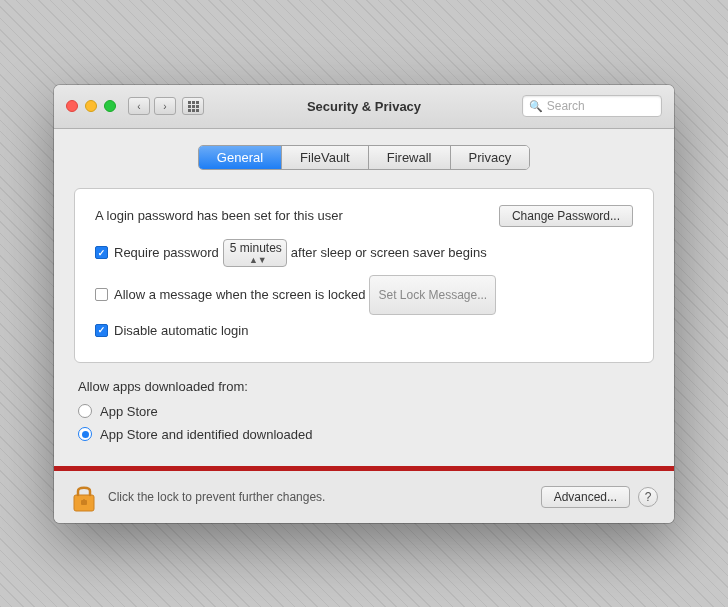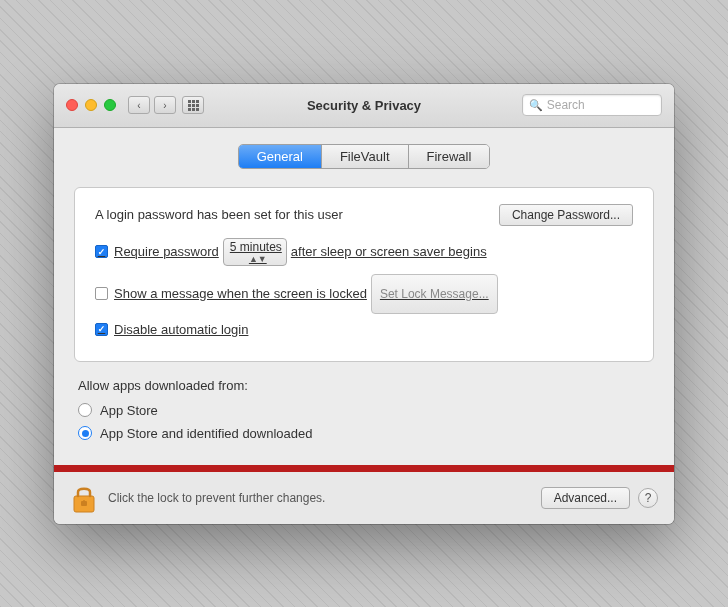--- a/index.html
+++ b/index.html
@@ -155,21 +155,20 @@
       border-radius: 3px;
       cursor: pointer;
       color: #333;
     }
     .option-row {
       display: flex;
       align-items: center;
       margin-bottom: 8px;
       font-size: 13px;
       color: #333;
-      text-decoration: underline;
     }
     .checkbox {
       width: 13px;
       height: 13px;
       border: 1px solid #999;
       border-radius: 2px;
       margin-right: 6px;
       background: white;
       display: flex;
       align-items: center;
@@ -249,21 +248,21 @@
       content: '';
       width: 7px;
       height: 7px;
       border-radius: 50%;
       background: #1e7ef5;
     }
     .footer {
       display: flex;
       align-items: center;
       padding: 10px 16px;
-      border-top: 7px solid #b91c1c;
+      border-top: 5px solid #b91c1c;
       background: #e8e8e8;
     }
     .lock-icon {
       width: 28px;
       height: 32px;
       margin-right: 10px;
       flex-shrink: 0;
     }
     .footer-text {
       font-size: 12px;
@@ -329,20 +328,21 @@
     </div>
   </div>
 
   <div class="content">
 
     <div class="tabs">
       <div class="tab-group">
         <div class="tab active">General</div>
         <div class="tab">FileVault</div>
         <div class="tab">Firewall</div>
+        <div class="tab">Privacy</div>
       </div>
     </div>
 
     <div class="section">
       <div class="login-row">
         <span class="login-label">A login password has been set for this user</span>
         <button class="change-pwd-btn">Change Password...</button>
       </div>
 
       <div class="option-row">
@@ -350,21 +350,21 @@
         <span>Require password</span>
         <div class="dropdown-select">
           <span>5 minutes</span>
           <span class="dropdown-arrow">▲▼</span>
         </div>
         <span>after sleep or screen saver begins</span>
       </div>
 
       <div class="option-row">
         <div class="checkbox"></div>
-        <span>Show a message when the screen is locked</span>
+        <span>Allow a message when the screen is locked</span>
         <button class="lock-msg-btn">Set Lock Message...</button>
       </div>
 
       <div class="option-row">
         <div class="checkbox checked"></div>
         <span>Disable automatic login</span>
       </div>
     </div>
 
     <div class="allow-section">

